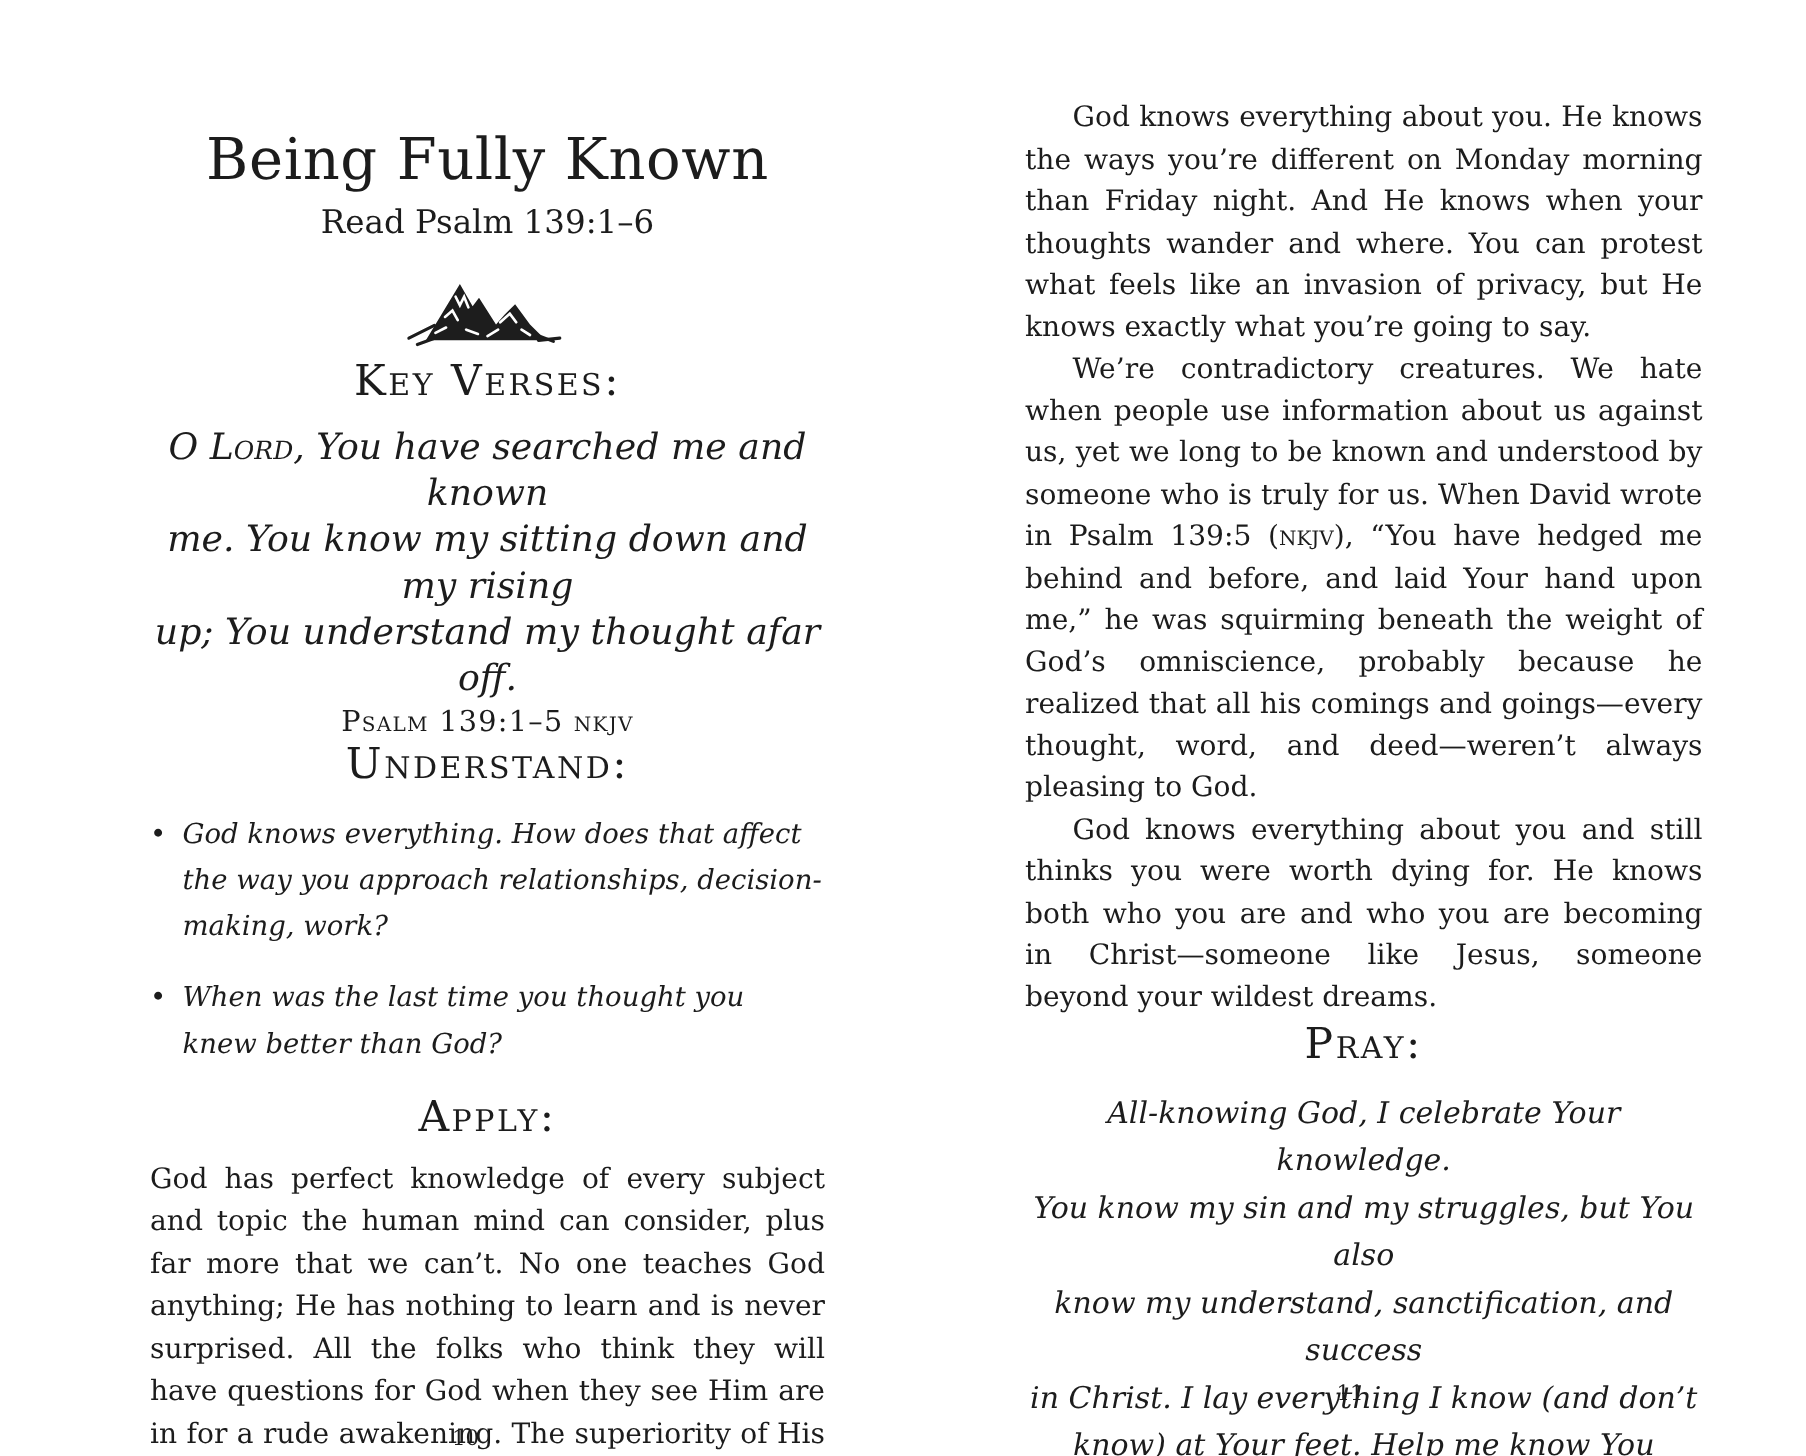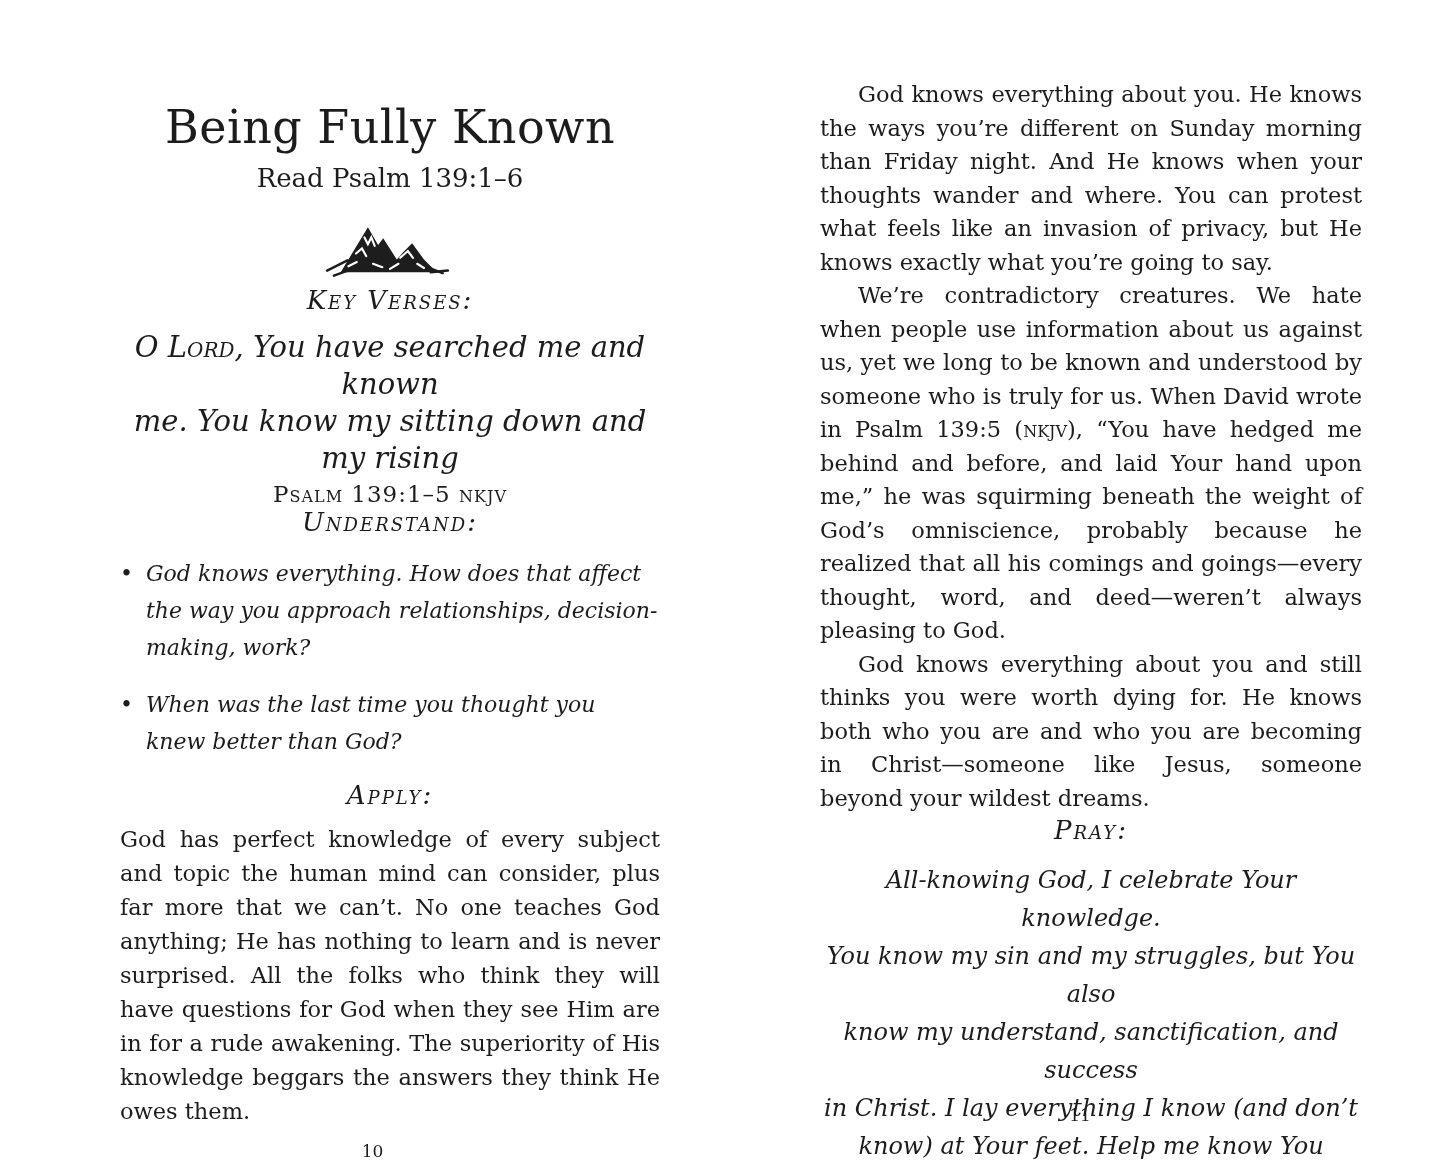--- a/index.html
+++ b/index.html
@@ -19,24 +19,23 @@
   .chapter-title {
     margin: 0; font-size: 46px; font-weight: normal;
     text-align: center; letter-spacing: 0.5px; line-height: 1.1;
   }
   .read-ref {
     margin-top: 10px; font-size: 26px; text-align: center;
   }
   .mountain-wrap { margin-top: 26px; text-align: center; height: 66px; }
 
   h2.sect {
-    margin: 0; font-weight: normal; font-size: 26px;
+    margin: 0; font-weight: normal; font-size: 34px;
     font-variant: small-caps; letter-spacing: 2px;
     text-align: center;
-    font-style: italic;
   }
   .mt-keyverses  { margin-top: 30px; }
   .mt-understand { margin-top: 34px; }
   .mt-apply      { margin-top: 30px; }
   .mt-pray       { margin-top: 32px; }
 
   .verse {
     margin-top: 14px; font-style: italic;
     font-size: 29px; line-height: 37px; text-align: center;
   }
@@ -102,20 +101,21 @@
           <path d="M112,52 L120,57"></path>
         </g>
       </svg>
     </div>
 
     <h2 class="sect mt-keyverses">Key Verses:</h2>
 
     <div class="verse">
       <div><span class="sc">O Lord,</span><span> You have searched me and known</span></div>
       <div>me. You know my sitting down and my rising</div>
+      <div>up; You understand my thought afar off.</div>
     </div>
     <div class="citation">Psalm 139:1–5 nkjv</div>
 
     <h2 class="sect mt-understand">Understand:</h2>
 
     <div class="bullets">
       <div class="bullet-item">
         <span class="bullet-marker">•</span>
         <div class="bullet-text">God knows everything. How does that affect the way you approach relationships, decision-making, work?</div>
       </div>
@@ -125,21 +125,21 @@
       </div>
     </div>
 
     <h2 class="sect mt-apply">Apply:</h2>
     <p class="body-just">God has perfect knowledge of every subject and topic the human mind can consider, plus far more that we can’t. No one teaches God anything; He has nothing to learn and is never surprised. All the folks who think they will have questions for God when they see Him are in for a rude awakening. The superiority of His knowledge beggars the answers they think He owes them.</p>
 
     <div class="pagenum pn-left">10</div>
   </section>
 
   <section class="page right">
-    <p class="body-just indent">God knows everything about you. He knows the ways you’re different on Sunday morning than Friday night. And He knows when your thoughts wander and where. You can protest what feels like an invasion of privacy, but He knows exactly what you’re going to say.</p>
+    <p class="body-just indent">God knows everything about you. He knows the ways you’re different on Monday morning than Friday night. And He knows when your thoughts wander and where. You can protest what feels like an invasion of privacy, but He knows exactly what you’re going to say.</p>
     <p class="body-just indent"><span>We’re contradictory creatures. We hate when people use information about us against us, yet we long to be known and understood by someone who is truly for us. When David wrote in Psalm 139:5 (</span><span class="sc">nkjv</span><span>), “You have hedged me behind and before, and laid Your hand upon me,” he was squirming beneath the weight of God’s omniscience, probably because he realized that all his comings and goings—every thought, word, and deed—weren’t always pleasing to God.</span></p>
     <p class="body-just indent">God knows everything about you and still thinks you were worth dying for. He knows both who you are and who you are becoming in Christ—someone like Jesus, someone beyond your wildest dreams.</p>
 
     <h2 class="sect mt-pray">Pray:</h2>
 
     <div class="prayer">
       <div>All-knowing God, I celebrate Your knowledge.</div>
       <div>You know my sin and my struggles, but You also</div>
       <div>know my understand, sanctification, and success</div>
       <div>in Christ. I lay everything I know (and don’t</div>

